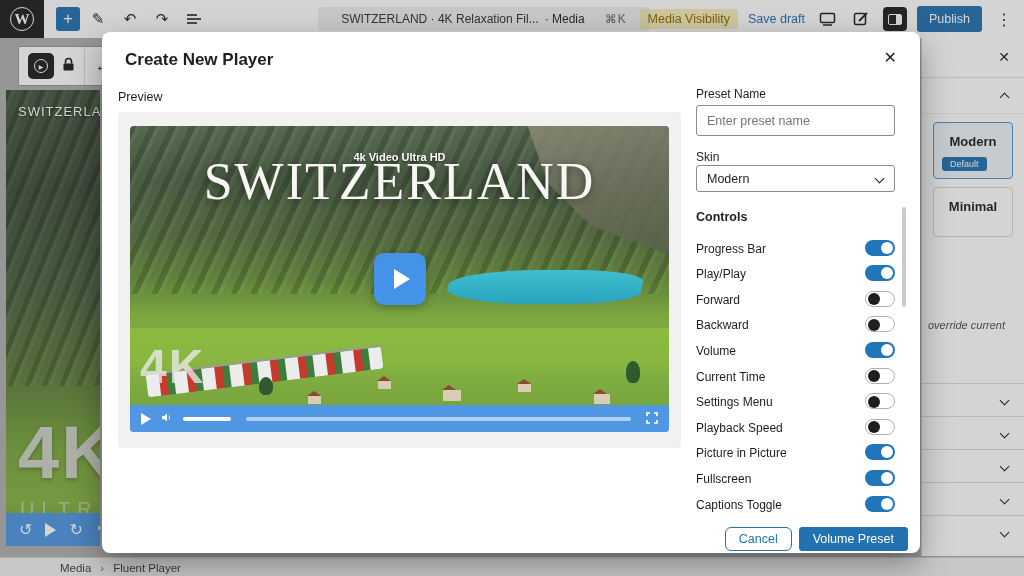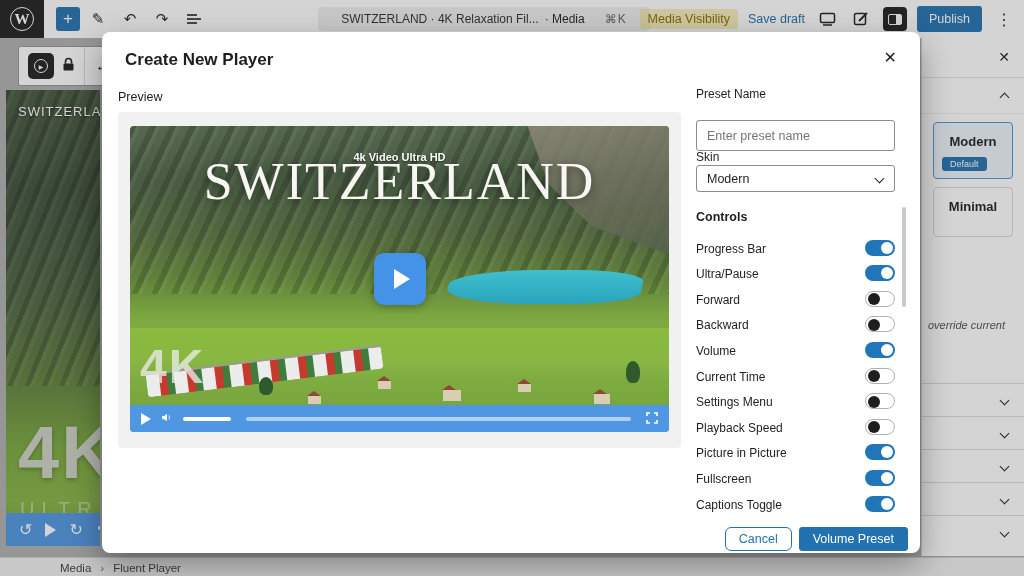--- a/index.html
+++ b/index.html
@@ -114,21 +114,21 @@
   .v-play .tri { width:0; height:0; border-left:16px solid #fff; border-top:10px solid transparent; border-bottom:10px solid transparent; margin-left:5px; }
   .v-4k { position:absolute; left:10px; bottom:38px; font-size:48px; font-weight:800; letter-spacing:2px; color:rgba(238,238,238,0.75); }
   .v-bar { position:absolute; left:0; bottom:0; width:100%; height:27px; background:#4f97e3; display:flex; align-items:center; padding:0 11px; gap:9px; }
   .v-bar .tri { width:0; height:0; border-left:10px solid #fff; border-top:6px solid transparent; border-bottom:6px solid transparent; cursor:pointer; }
   .v-vol { width:48px; height:4px; background:#fff; border-radius:2px; cursor:pointer; }
   .v-progress { flex:1; height:4px; background:rgba(255,255,255,0.55); border-radius:2px; margin:0 6px; cursor:pointer; }
 
   
   .f-label { position:absolute; left:594px; font-size:12px; color:#1e1e1e; }
   .l-name { top:55px; } .l-skin { top:118px; }
-  .f-input { position:absolute; left:594px; top:88px; width:199px; height:31px; border:1px solid #8c8c8c; border-radius:3px; font-size:12.5px; padding:0 10px; color:#1e1e1e; font-family:"Liberation Sans",sans-serif; }
+  .f-input { position:absolute; left:594px; top:73px; width:199px; height:31px; border:1px solid #8c8c8c; border-radius:3px; font-size:12.5px; padding:0 10px; color:#1e1e1e; font-family:"Liberation Sans",sans-serif; }
   .f-input::placeholder { color:#757575; }
   .f-select { position:absolute; left:594px; top:133px; width:199px; height:27px; border:1px solid #8c8c8c; border-radius:3px; font-size:12.5px; color:#1e1e1e; display:flex; align-items:center; padding:0 10px; cursor:pointer; }
   .f-select .chev { position:absolute; right:11px; top:9px; }
   .controls-heading { position:absolute; left:594px; top:178px; font-size:12.5px; font-weight:bold; color:#1e1e1e; }
   .controls-list { position:absolute; left:594px; top:198px; width:199px; }
   .ctrl-row { height:25.6px; display:flex; align-items:flex-end; justify-content:space-between; }
   .ctrl-label { font-size:12px; color:#1e1e1e; }
   .toggle { position:relative; width:30px; height:16px; border-radius:8px; cursor:pointer; flex:0 0 auto; }
   .toggle.on { background:#2076b8; }
   .toggle.off { background:#fff; border:1px solid #b0b0b0; }
@@ -329,21 +329,21 @@
 
     <div class="controls-heading">Controls</div>
     <div class="controls-list">
         <div class="ctrl-row">
           <span class="ctrl-label">Progress Bar</span>
           <span class="toggle on">
             <span class="knob"></span>
           </span>
         </div>
         <div class="ctrl-row">
-          <span class="ctrl-label">Ultra/Pause</span>
+          <span class="ctrl-label">Play/Play</span>
           <span class="toggle on">
             <span class="knob"></span>
           </span>
         </div>
         <div class="ctrl-row">
           <span class="ctrl-label">Forward</span>
           <span class="toggle off">
             <span class="knob"></span>
           </span>
         </div>

